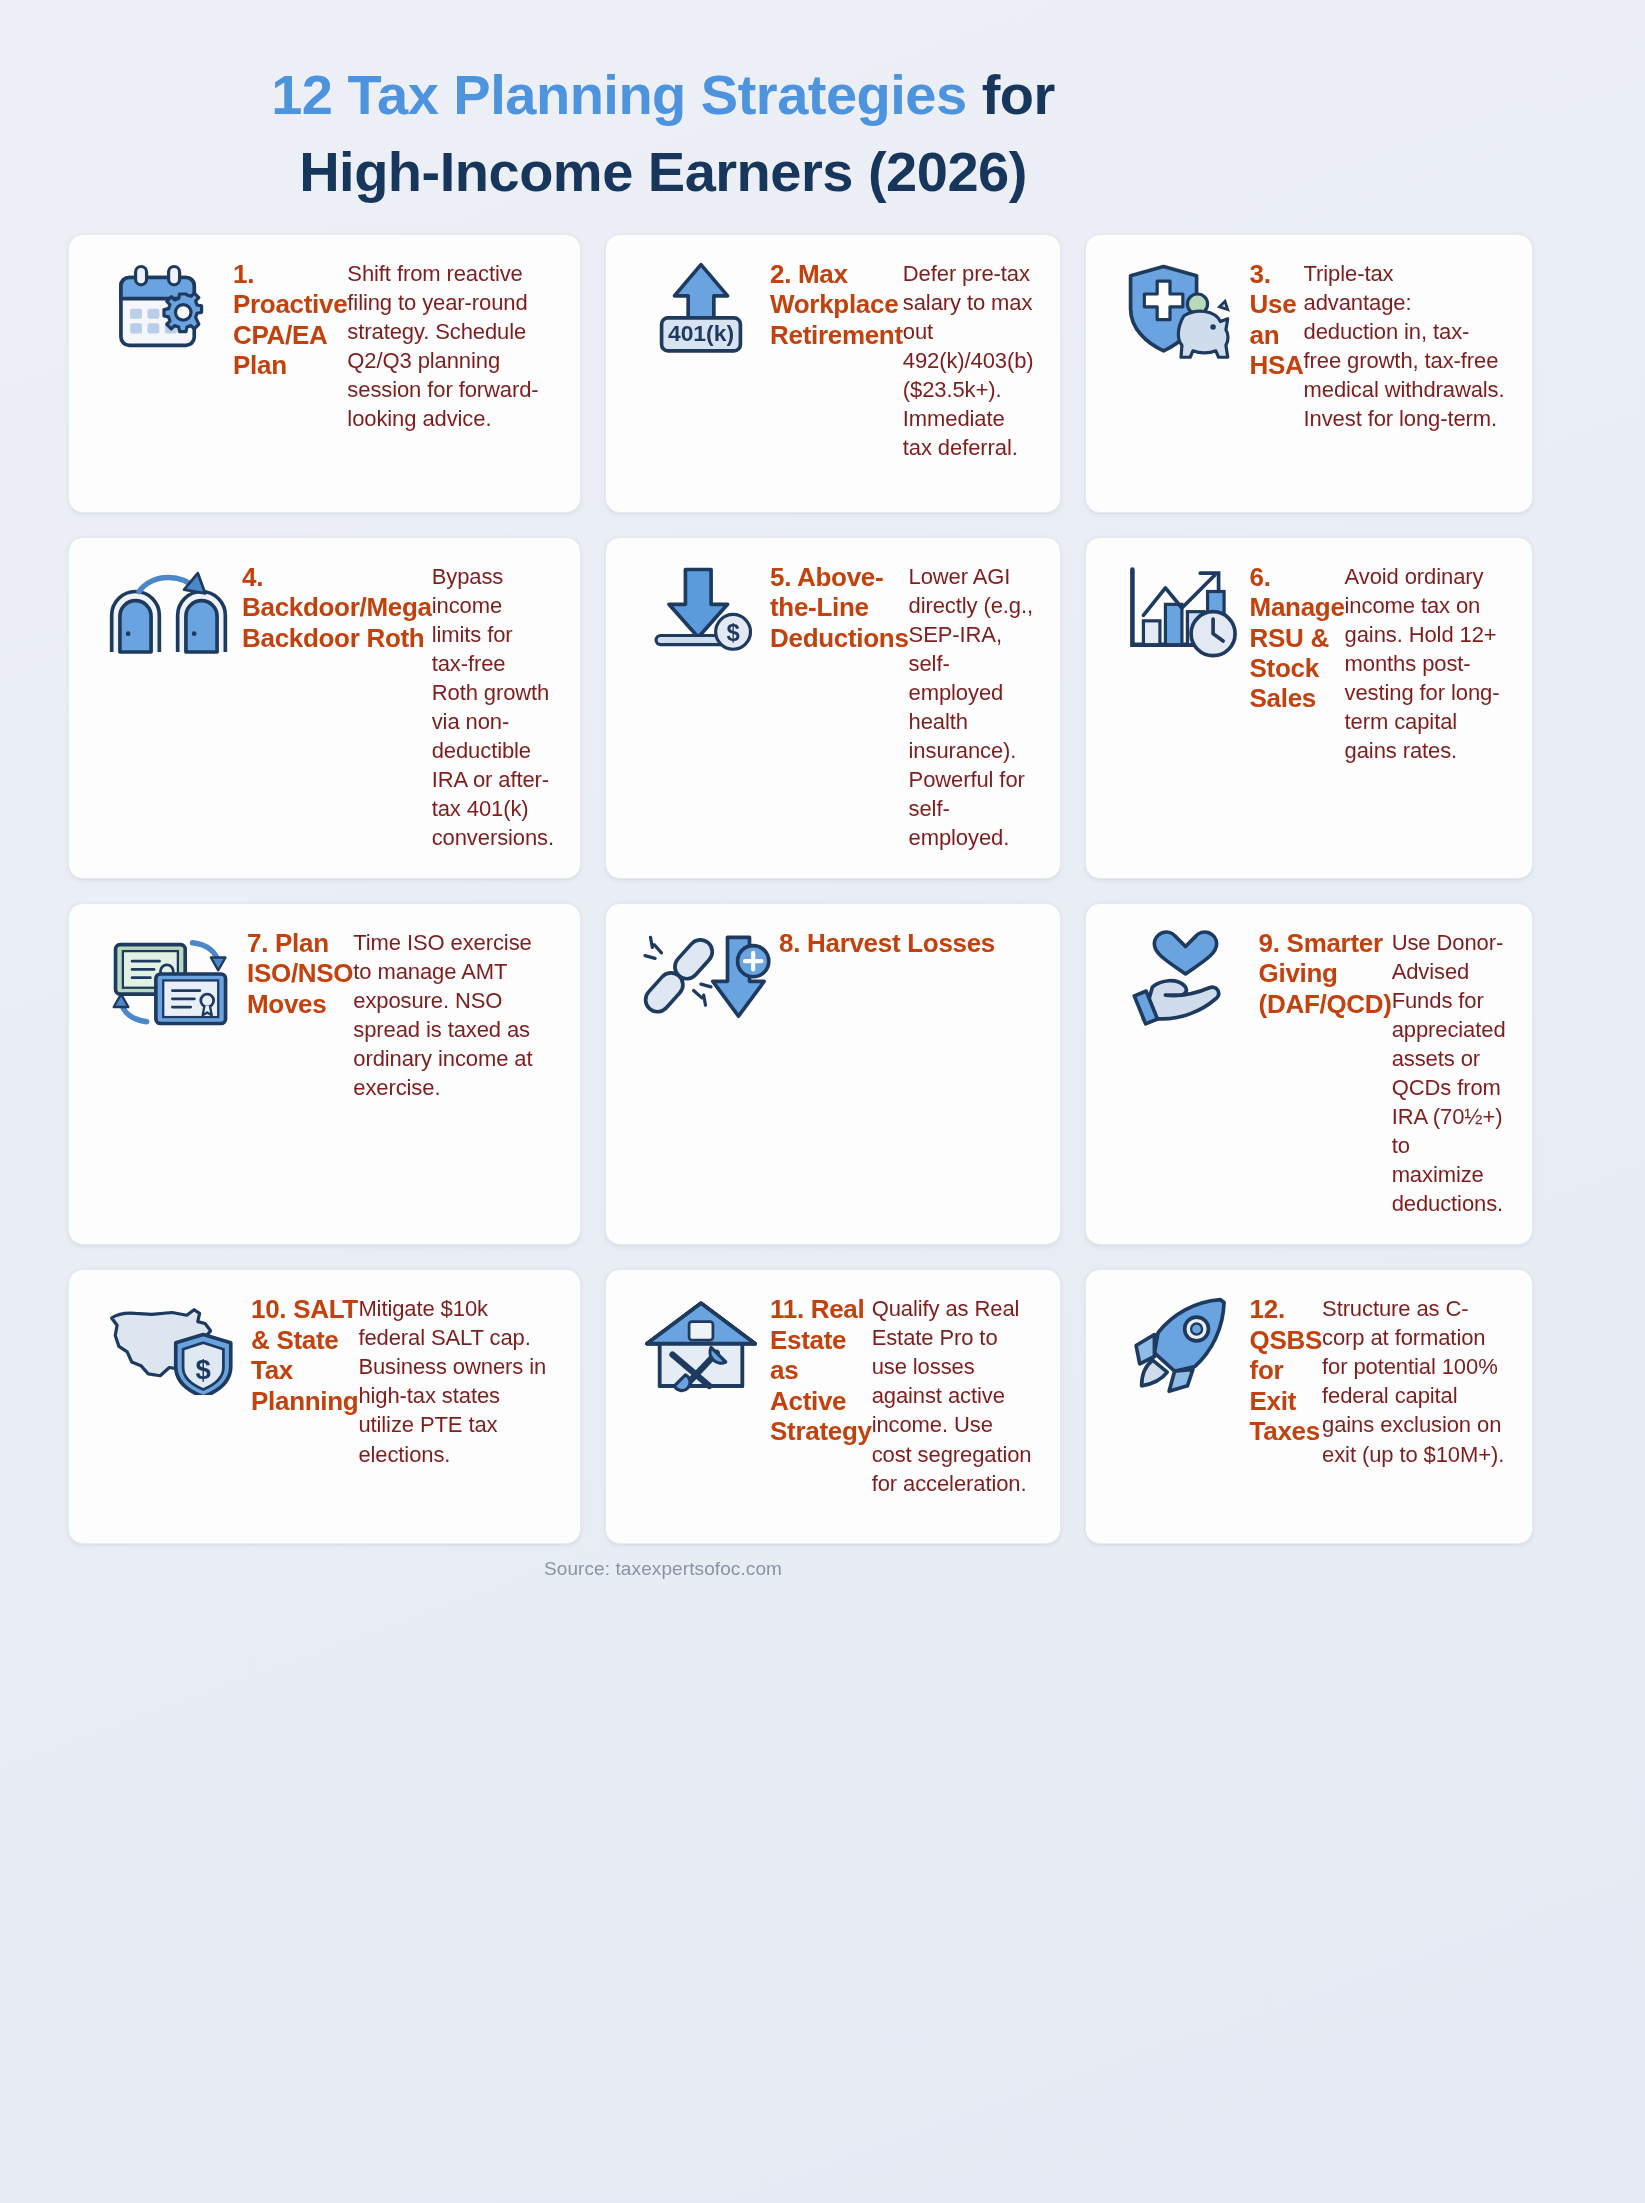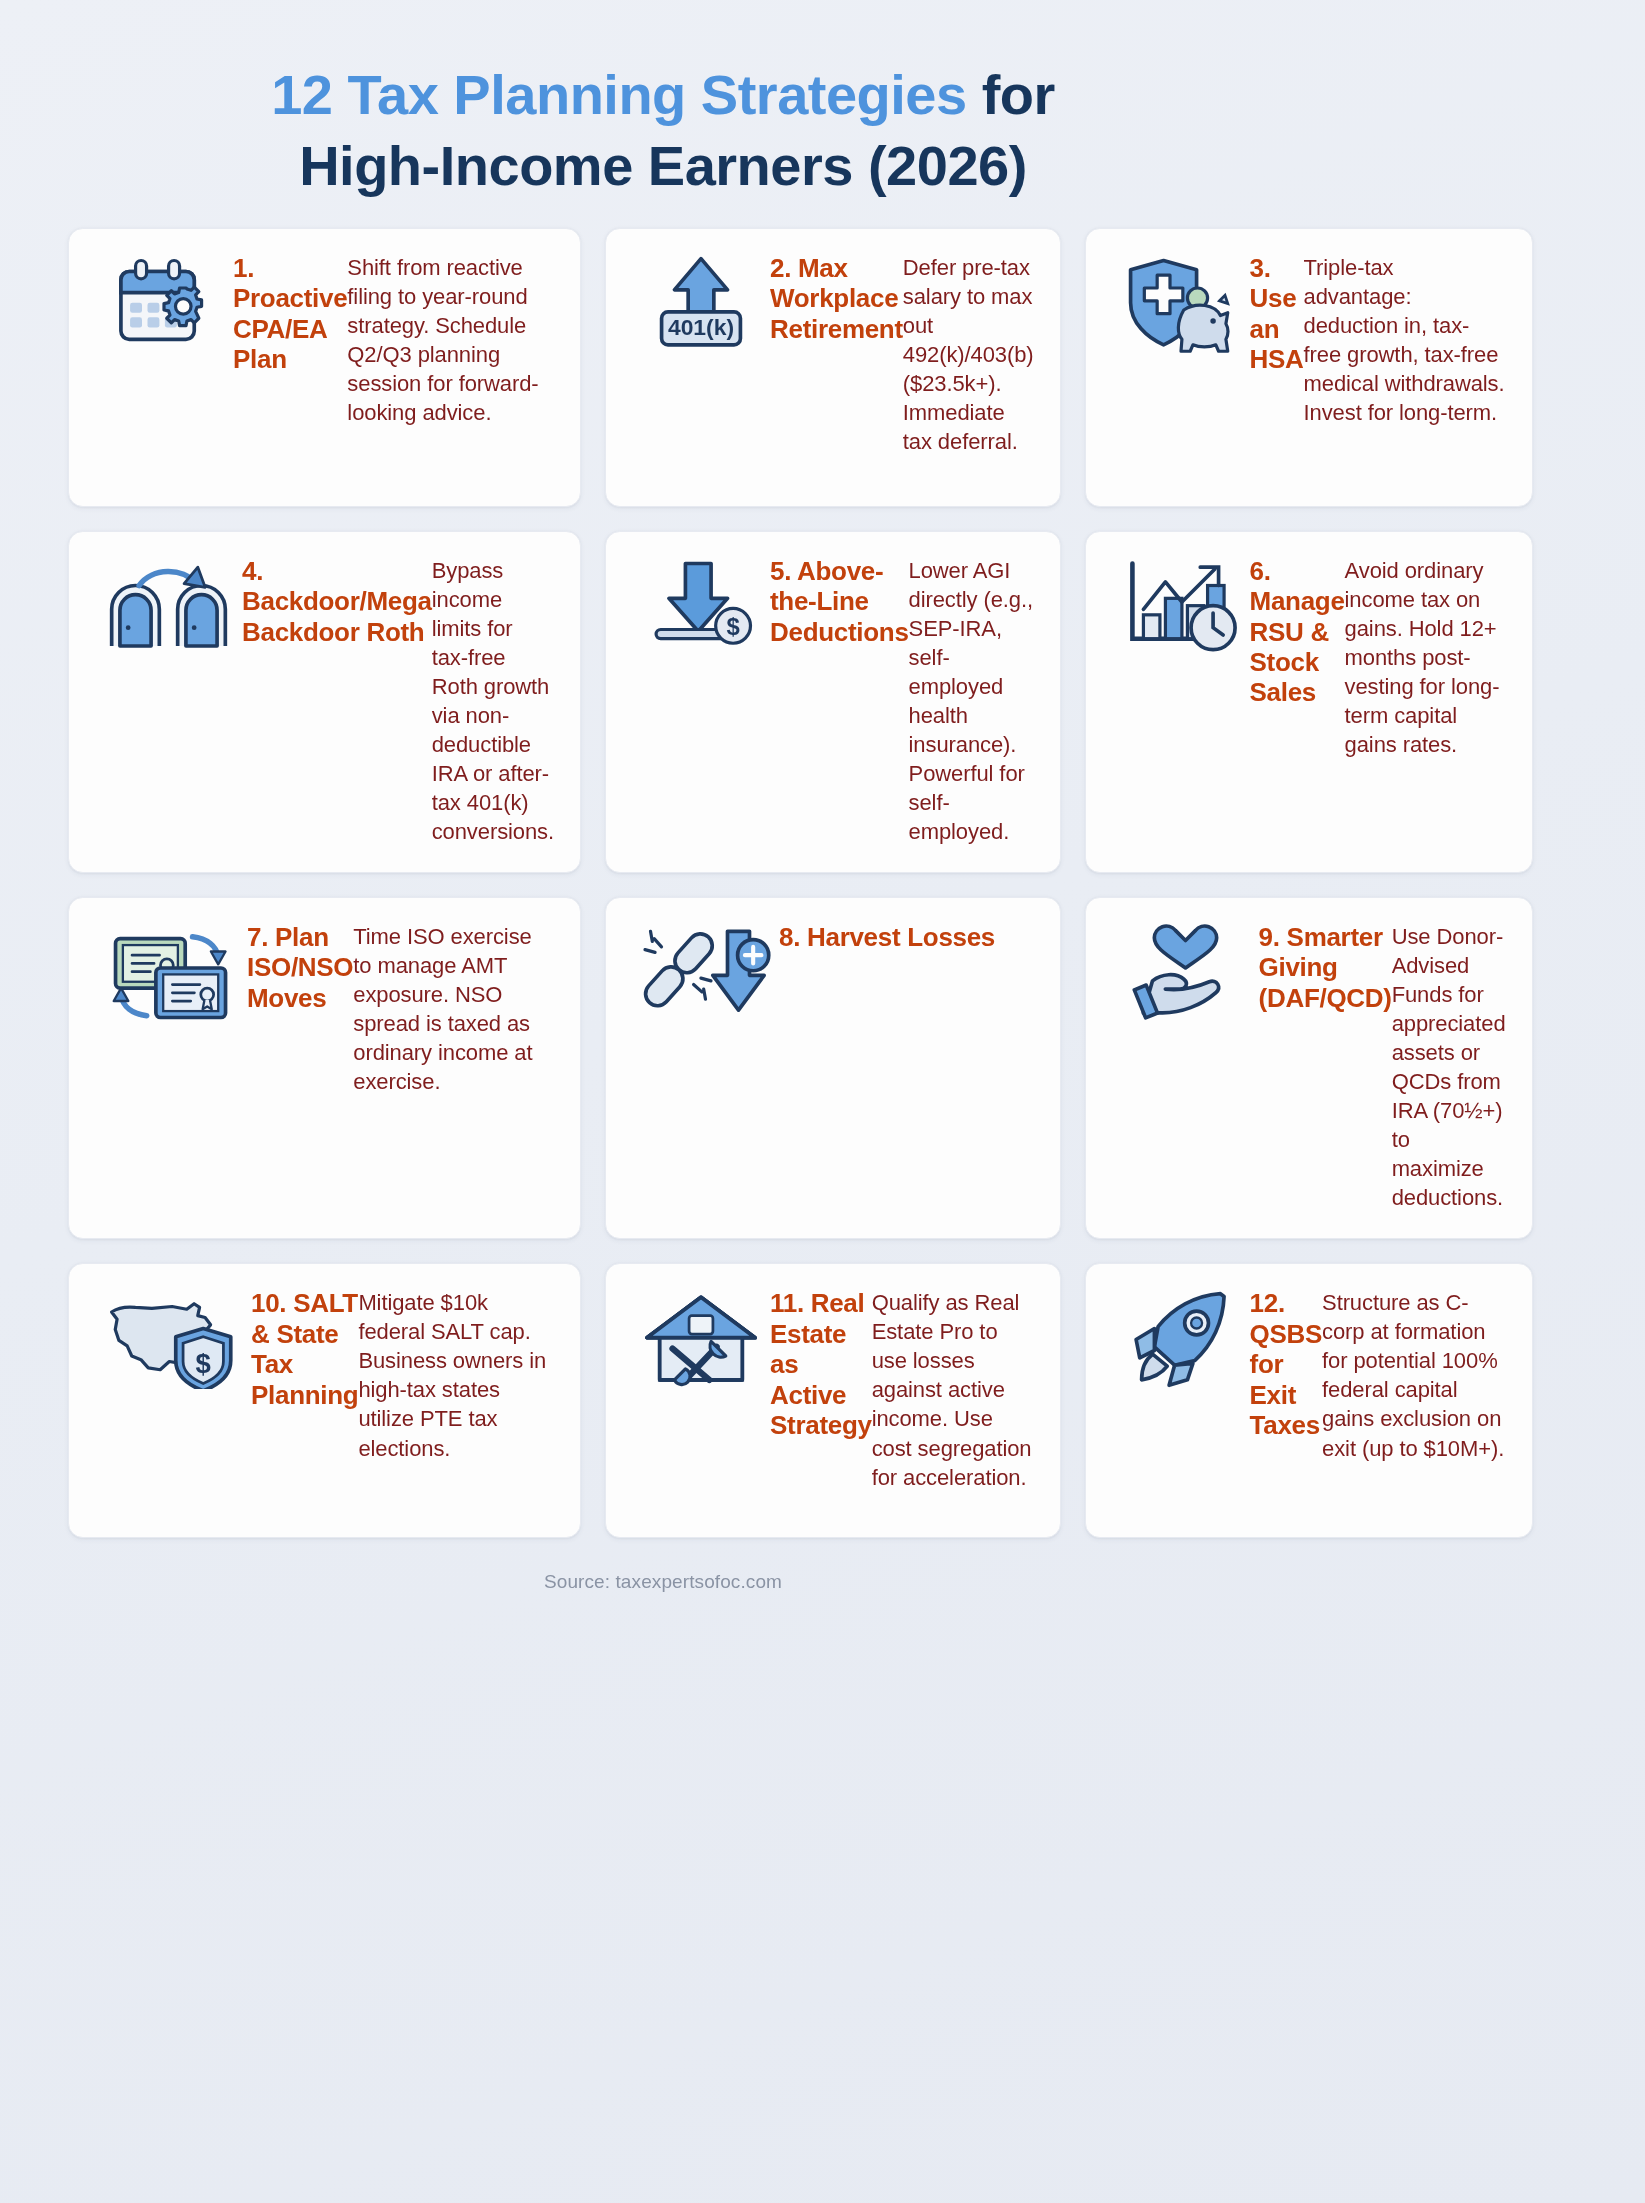--- a/index.html
+++ b/index.html
@@ -30,21 +30,21 @@
     padding-bottom: 33px;
   }
   .title-line {
     font-size: 56px;
     font-weight: 700;
     line-height: 1.03;
     letter-spacing: -0.5px;
     color: #17365c;
     white-space: nowrap;
   }
-  .title-line.l2 { margin-top: 13px; }
+  .title-line.l2 { margin-top: 19px; }
   .title-accent { color: #4e93dd; }
 
   
   .grid {
     display: grid;
     grid-template-columns: repeat(3, 1fr);
     grid-template-rows: repeat(4, auto);
     gap: 24px 24px;
     flex: 0 0 auto;
   }
@@ -85,21 +85,21 @@
 
   
   .grid .card.r1 { min-height: 279px; }
   .grid .card.r2 { min-height: 288px; }
   .grid .card.r3 { min-height: 292px; }
   .grid .card.r4 { min-height: 275px; }
 
   
   .footer {
     text-align: center;
-    padding-top: 33px;
+    padding-top: 14px;
     font-size: 19px;
     color: #8a93a4;
     letter-spacing: 0.1px;
   }
 </style>
 </head>
 <body>
 
 <div class="page">
 

